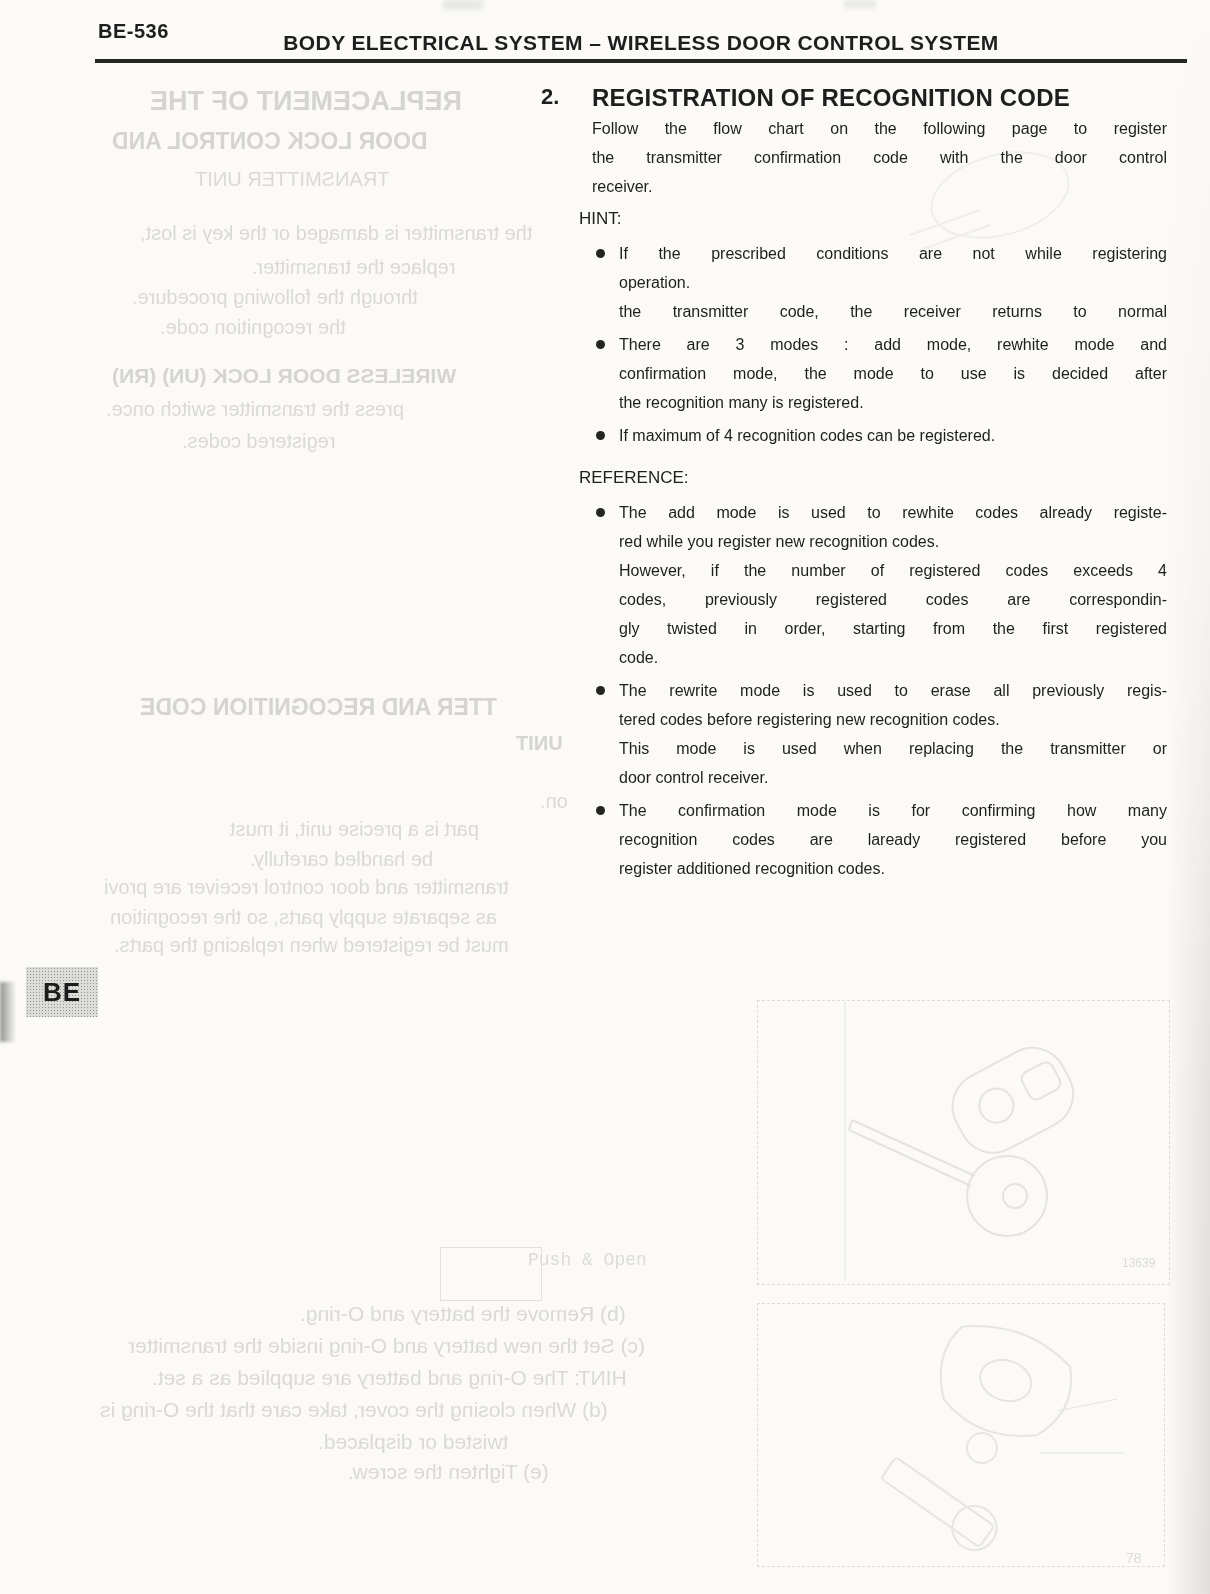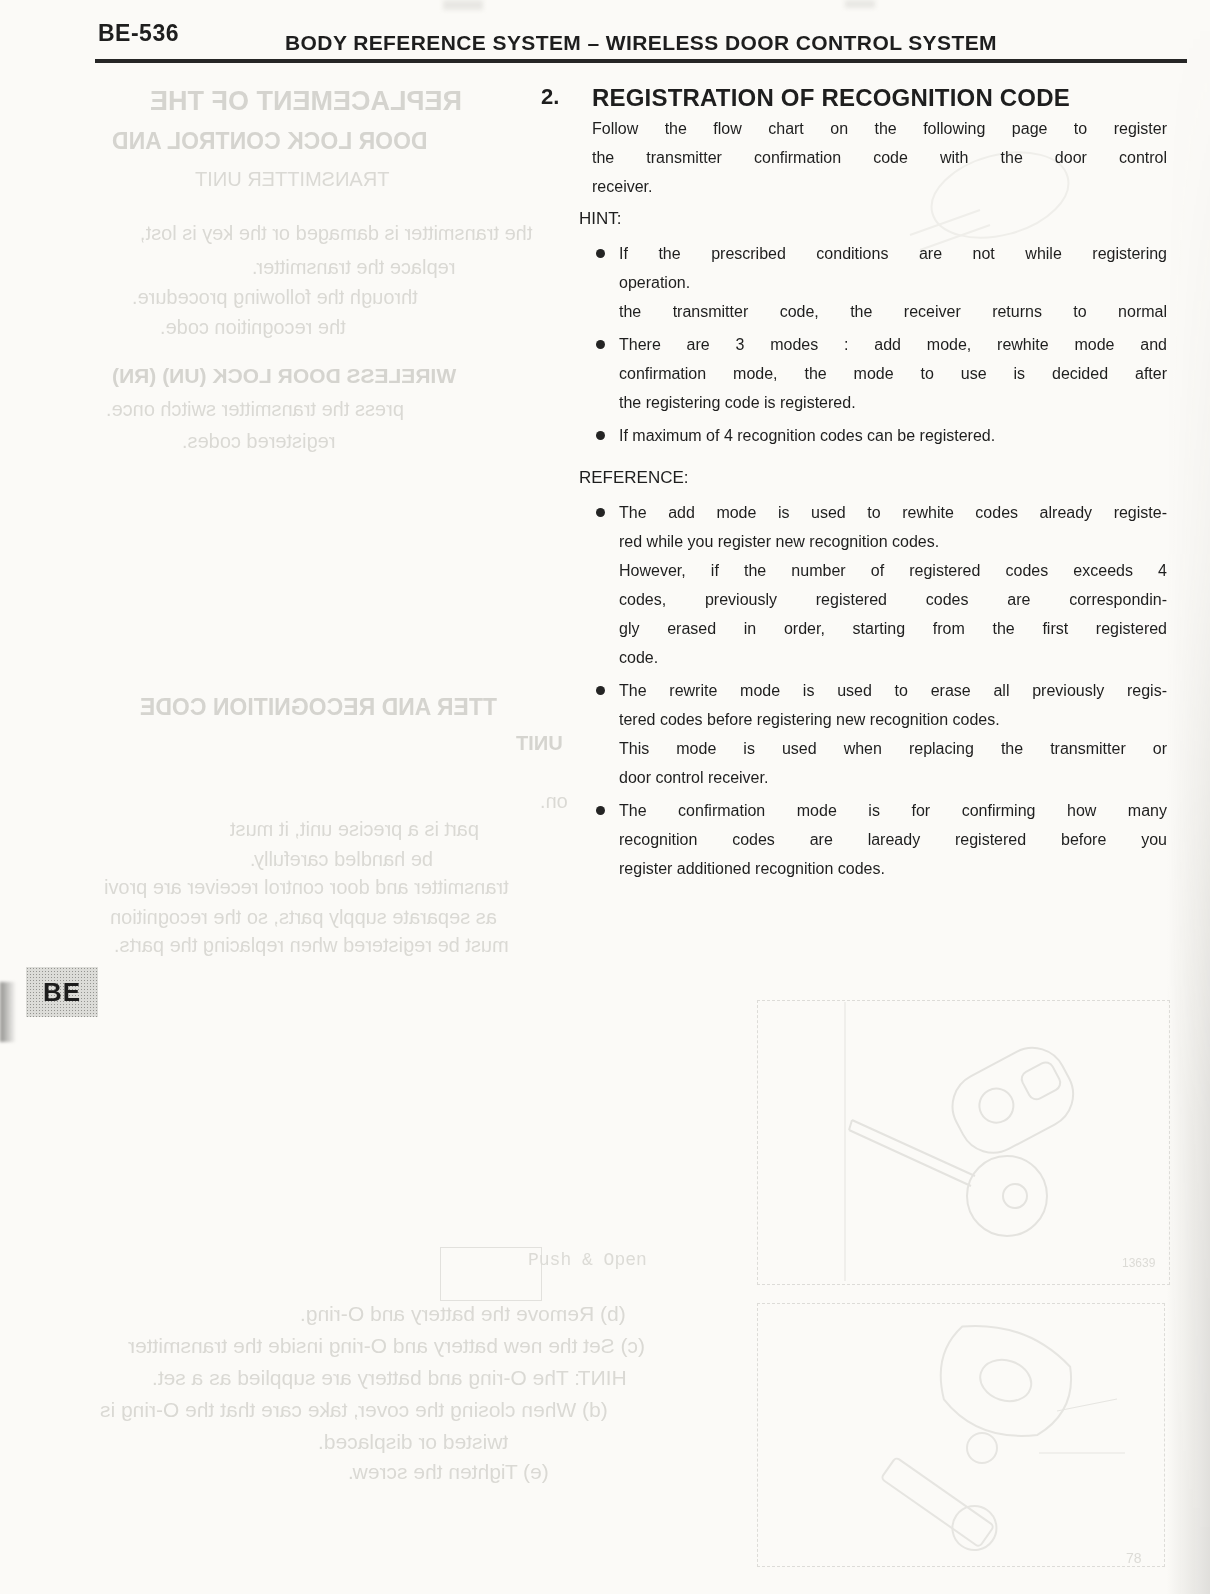--- a/index.html
+++ b/index.html
@@ -2,21 +2,21 @@
 <html><head>
 <meta charset="utf-8">
 <style>
   html,body{margin:0;padding:0;}
   body{
     width:1210px;height:1594px;position:relative;overflow:hidden;
     background:#fbfaf7;
     font-family:"Liberation Sans",sans-serif;color:#1e1e1e;
   }
   
-  .page-code{position:absolute;left:98px;top:20px;font-size:23px;font-weight:bold;letter-spacing:.5px;}
+  .page-code{position:absolute;left:98px;top:20px;font-size:20px;font-weight:bold;letter-spacing:.5px;}
   .header-title{position:absolute;left:95px;top:31px;width:1092px;text-align:center;
     font-size:21px;font-weight:bold;letter-spacing:.4px;}
   .header-rule{position:absolute;left:95px;top:59px;width:1092px;height:4px;background:#262626;}
   
   .main{position:absolute;z-index:2;}
   .sec-num{position:absolute;left:541px;top:84px;font-size:22px;font-weight:bold;}
   .sec-title{position:absolute;left:592px;top:84px;font-size:24px;font-weight:bold;letter-spacing:.2px;}
   .col{position:absolute;left:592px;width:575px;font-size:16px;line-height:29px;}
   .line{text-align:justify;text-align-last:justify;text-justify:inter-word;height:29px;overflow:hidden;}
   .line.nj{text-align-last:left;}
@@ -122,21 +122,21 @@
     <span class="ghost" style="left: 300px; top: 1302px; font-size: 21px;">(b) Remove the battery and O-ring.</span>
     <span class="ghost" style="left: 128px; top: 1334px; font-size: 21px;">(c) Set the new battery and O-ring inside the transmitter</span>
     <span class="ghost" style="left: 152px; top: 1366px; font-size: 21px;">HINT: The O-ring and battery are supplied as a set.</span>
     <span class="ghost" style="left: 100px; top: 1398px; font-size: 21px;">(d) When closing the cover, take care that the O-ring is</span>
     <span class="ghost" style="left: 318px; top: 1430px; font-size: 21px;">twisted or displaced.</span>
     <span class="ghost" style="left: 348px; top: 1460px; font-size: 21px;">(e) Tighten the screw.</span>
     <span class="ghost nomir" style="left: 1126px; top: 1550px; font-size: 14px;">78</span>
   </div>
 
 <div class="main page-code">BE-536</div>
-<div class="main header-title">BODY REFERENCE SYSTEM – WIRELESS DOOR CONTROL SYSTEM</div>
+<div class="main header-title">BODY ELECTRICAL SYSTEM – WIRELESS DOOR CONTROL SYSTEM</div>
 <div class="main header-rule"></div>
 
 <div class="main sec-num">2.</div>
 <div class="main sec-title">REGISTRATION OF RECOGNITION CODE</div>
 <div class="main col" id="intro">
     <div class="line">Follow the flow chart on the following page to register</div>
     <div class="line">the transmitter confirmation code with the door control</div>
     <div class="line nj">receiver.</div>
   </div>
 <div class="main plain-label" id="hint-label">HINT:</div>
@@ -147,40 +147,40 @@
         <div class="line">If the prescribed conditions are not while registering</div>
         <div class="line nj">operation.</div>
         <div class="line">the transmitter code, the receiver returns to normal</div>
       </div>
     </div>
     <div class="bullet">
       <span class="dot"></span>
       <div class="blines">
         <div class="line">There are 3 modes : add mode, rewhite mode and</div>
         <div class="line">confirmation mode, the mode to use is decided after</div>
-        <div class="line nj">the registering code is registered.</div>
+        <div class="line nj">the recognition many is registered.</div>
       </div>
     </div>
     <div class="bullet">
       <span class="dot"></span>
       <div class="blines">
         <div class="line nj">If maximum of 4 recognition codes can be registered.</div>
       </div>
     </div>
   </div>
 <div class="main plain-label" id="ref-label">REFERENCE:</div>
 <div class="main col" id="ref-list">
     <div class="bullet">
       <span class="dot"></span>
       <div class="blines">
         <div class="line">The add mode is used to rewhite codes already registe-</div>
         <div class="line nj">red while you register new recognition codes.</div>
         <div class="line">However, if the number of registered codes exceeds 4</div>
         <div class="line">codes, previously registered codes are correspondin-</div>
-        <div class="line">gly erased in order, starting from the first registered</div>
+        <div class="line">gly twisted in order, starting from the first registered</div>
         <div class="line nj">code.</div>
       </div>
     </div>
     <div class="bullet">
       <span class="dot"></span>
       <div class="blines">
         <div class="line">The rewrite mode is used to erase all previously regis-</div>
         <div class="line nj">tered codes before registering new recognition codes.</div>
         <div class="line">This mode is used when replacing the transmitter or</div>
         <div class="line nj">door control receiver.</div>

